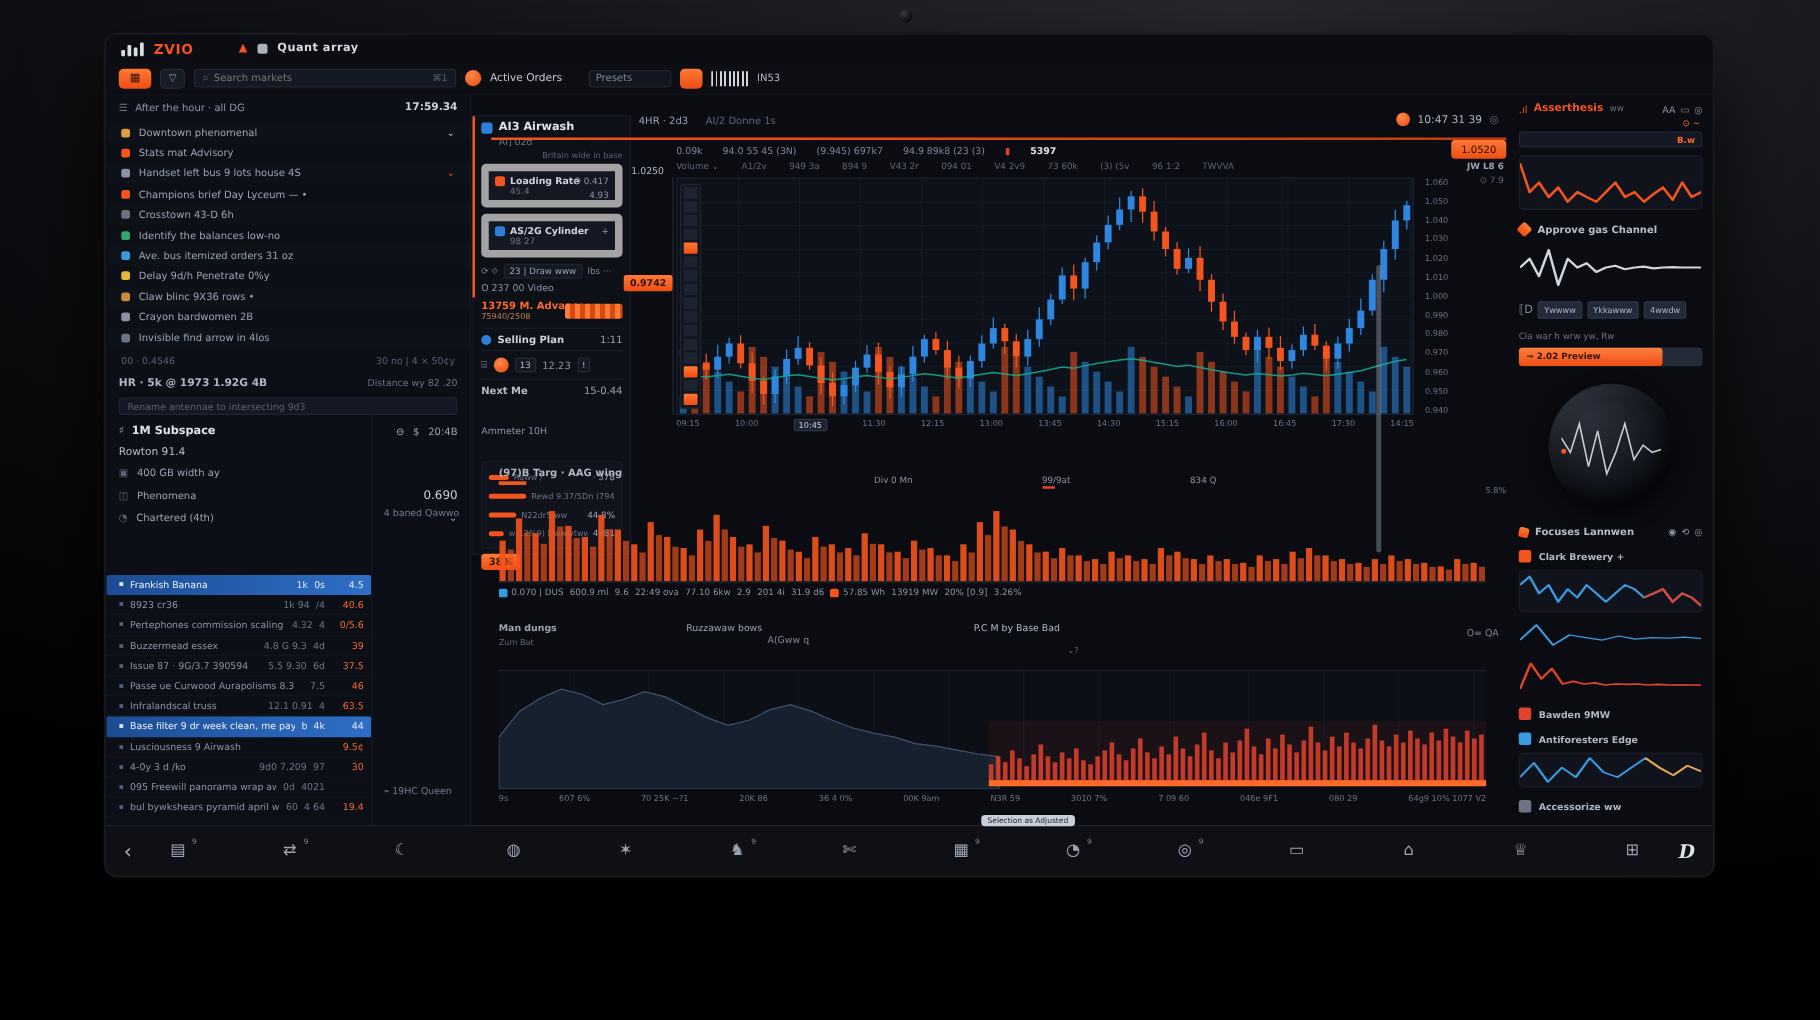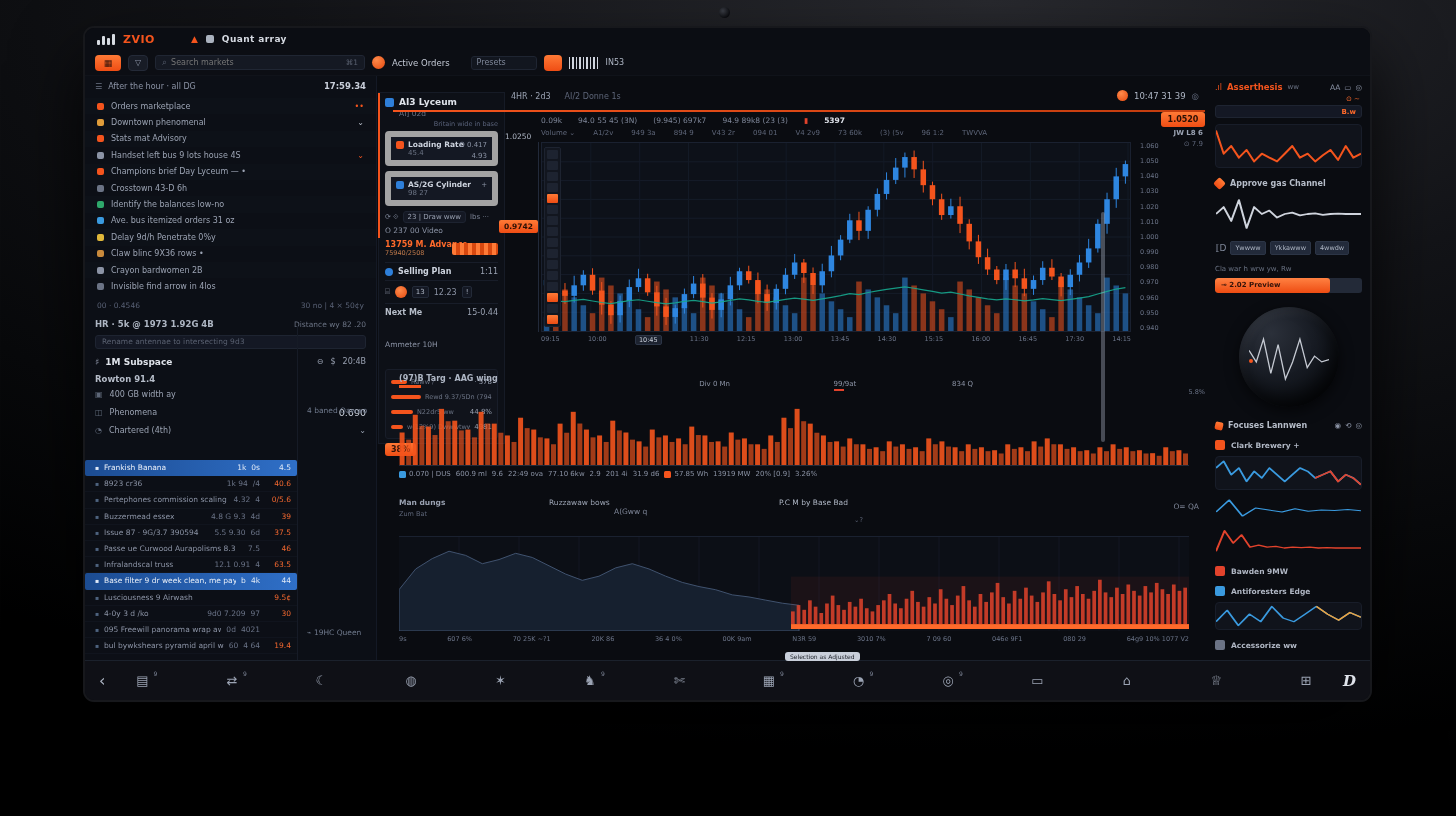--- a/index.html
+++ b/index.html
@@ -56,21 +56,21 @@
 .s-label{white-space:nowrap;overflow:hidden;text-overflow:ellipsis}
 .s-trail{margin-left:auto;color:#b7bec9;font-size:8px}
 .mini{display:flex;justify-content:space-between;padding:4px 12px 2px;font-size:7.5px;color:#586074}
 .s-section{display:flex;justify-content:space-between;align-items:baseline;padding:7px 10px 2px;font-size:8.5px;color:#aeb6c3;font-weight:bold}
 .s-section .r{color:#6b7384;font-weight:normal;font-size:7.5px}
 .s-search{margin:4px 10px;height:14px;background:#141824;border:1px solid #1e2431;border-radius:3px;font-size:7.5px;
  color:#596070;display:flex;align-items:center;padding:0 6px;white-space:nowrap;overflow:hidden}
 .subspace{display:flex;align-items:center;gap:6px;padding:4px 10px 2px;font-size:9px;color:#dfe3ea;font-weight:bold}
 .subspace .ic{color:#8b93a5;font-weight:normal}
 .subspace .right{margin-left:auto;display:flex;gap:7px;align-items:center;color:#9aa2b2;font-weight:normal;font-size:8px}
-.group-label{padding:5px 10px 2px;font-size:8.5px;color:#b6bdc9;font-weight:bold}
+.group-label{padding:5px 10px 2px;font-size:8.5px;color:#b6bdc9;font-weight:normal}
 .entry{display:flex;align-items:center;gap:7px;height:18px;padding:0 10px;font-size:8px;color:#9ba3b3}
 .entry .eic{color:#5d6range677}
 .entry .eic{color:#5d6677;font-size:8px}
 .entry .val{margin-left:auto;color:#cdd3dd;font-size:9.5px}
 .entry .chev{margin-left:auto;color:#9aa2b2}
 .wl{position:absolute;left:0;top:384px;width:212px}
 .wl-row{display:flex;align-items:center;gap:5px;height:16.2px;padding:0 6px 0 10px;font-size:7.5px;color:#8b93a5;border-bottom:1px solid #10141d}
 .wl-row.sel{background:linear-gradient(90deg,#1c4c92,#2f6fc7);color:#eaf0f9;border-radius:2px;border-bottom-color:transparent}
 .wl-ic{font-size:6px;color:#4d627e}
 .wl-label{flex:1;white-space:nowrap;overflow:hidden}
@@ -124,21 +124,21 @@
 .tabrow{position:absolute;left:118px;top:0;font-size:8px;color:#9aa2b2;display:flex;gap:14px;align-items:center}
 .clockrow{position:absolute;right:6px;top:-2px;display:flex;align-items:center;gap:6px;font-size:8.5px;color:#aeb6c4}
 .clock-ic{width:11px;height:11px;border-radius:50%;background:radial-gradient(circle at 38% 32%,#ff8a4a,#e4490f)}
 .oline{position:absolute;left:0;top:18px;width:100%;height:2px;background:linear-gradient(90deg,#f4541d,#c23c0e)}
 .mainchart{position:absolute;left:112px;top:24px;width:700px;height:234px}
 .mc-toolbar{position:absolute;left:36px;top:0;right:42px;display:flex;gap:16px;font-size:7.5px;color:#7e8698;align-items:center;white-space:nowrap;overflow:hidden}
 .mc-badge{color:#e2432c;font-weight:bold}
 .mc-bright{color:#dfe3ea;font-weight:bold}
 .mc-row2{position:absolute;left:36px;top:13px;right:42px;display:flex;gap:18px;font-size:7px;color:#5d6578;white-space:nowrap;overflow:hidden}
 .buybtn{position:absolute;right:0;top:-4px;width:44px;height:15px;background:linear-gradient(#ff7a36,#ef4d14);
- border-radius:3px;color:#2a1005;font-weight:bold;font-size:8px;display:flex;align-items:center;justify-content:center}
+ border-radius:3px;color:#2a1005;font-weight:normal;font-size:8px;display:flex;align-items:center;justify-content:center}
 .underbtn{position:absolute;right:2px;top:13px;font-size:7px;color:#9aa2b2;font-weight:bold}
 .under2{position:absolute;right:2px;top:24px;font-size:7px;color:#5d6578}
 .plot{position:absolute;left:36px;top:26px;width:590px;height:190px;background:#0d1119;border:1px solid #1a2130;overflow:hidden}
 .plot svg{position:absolute;inset:0;width:100%;height:100%}
 .innertools{position:absolute;left:2px;top:4px;width:17px;bottom:4px;background:#12161f;border:1px solid #1d2330;border-radius:2px;
  display:flex;flex-direction:column;gap:2px;padding:2px;overflow:hidden}
 .it-btn{width:11px;height:9px;margin:0 auto;background:#1d2330;border-radius:1px;flex:0 0 auto}
 .it-btn.on{background:linear-gradient(#ff7a36,#ef4d14)}
 .scale-top{position:absolute;left:0;top:16px;font-size:7.5px;color:#aeb6c4}
 .pricetag{position:absolute;left:-6px;top:104px;background:linear-gradient(#ff7a36,#ef4d14);color:#2a1005;
@@ -254,25 +254,20 @@
   <div class="content">
 
     <div class="sidebar">
       <div class="s-head">
         <span class="ic">☰</span>
         <span>After the hour · all DG</span>
         <span class="s-time">17:59.34</span>
       </div>
       <div class="s-list">
           <div class="s-item">
-            <div class="dot" style="background: rgb(244, 84, 29);"></div>
-            <div class="s-label">Orders marketplace</div>
-            <div class="s-trail" style="color: rgb(244, 84, 29);">••</div>
-          </div>
-          <div class="s-item">
             <div class="dot" style="background: rgb(224, 156, 58);"></div>
             <div class="s-label">Downtown phenomenal</div>
             <div class="s-trail">⌄</div>
           </div>
           <div class="s-item">
             <div class="dot" style="background: rgb(244, 84, 29);"></div>
             <div class="s-label">Stats mat Advisory</div>
           </div>
           <div class="s-item">
             <div class="dot" style="background: rgb(139, 147, 165);"></div>
@@ -434,21 +429,21 @@
           </div>
         </div>
       <div class="v-div"></div>
       <div class="side-note" style="left:222px;top:330px">4  baned Qawwo</div>
       <div class="side-note" style="left:222px;top:552px">⌁ 19HC Queen</div>
     </div>
 
     <div class="order">
       <div class="o-title">
         <span class="bic"></span>
-        <span>AI3 Lyceum</span>
+        <span>AI3 Airwash</span>
       </div>
       <div class="o-sub">AI] 02d</div>
       <div class="o-note">Britain wide in base</div>
 
       <div class="o-card">
         <div class="hrow">
           <span class="cic" style="background:#f4541d"></span>
           <span class="t">Loading Rate</span>
         </div>
         <div class="s">45.4</div>

